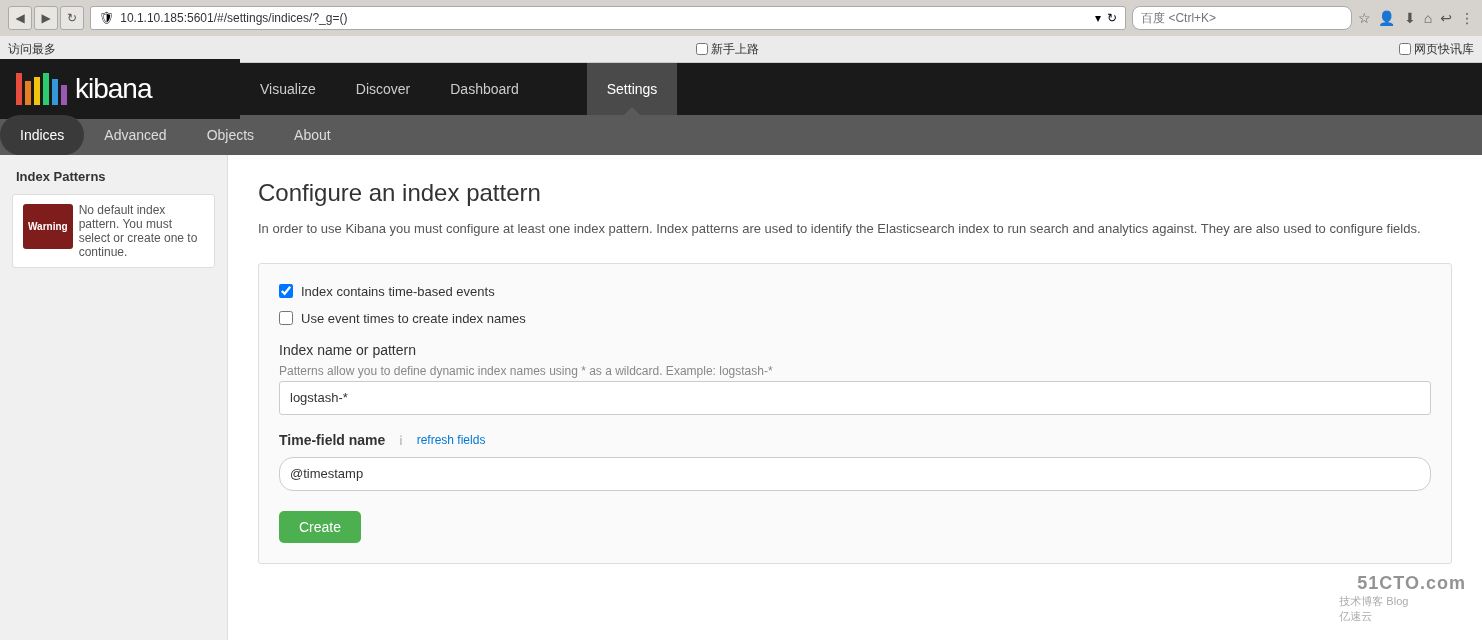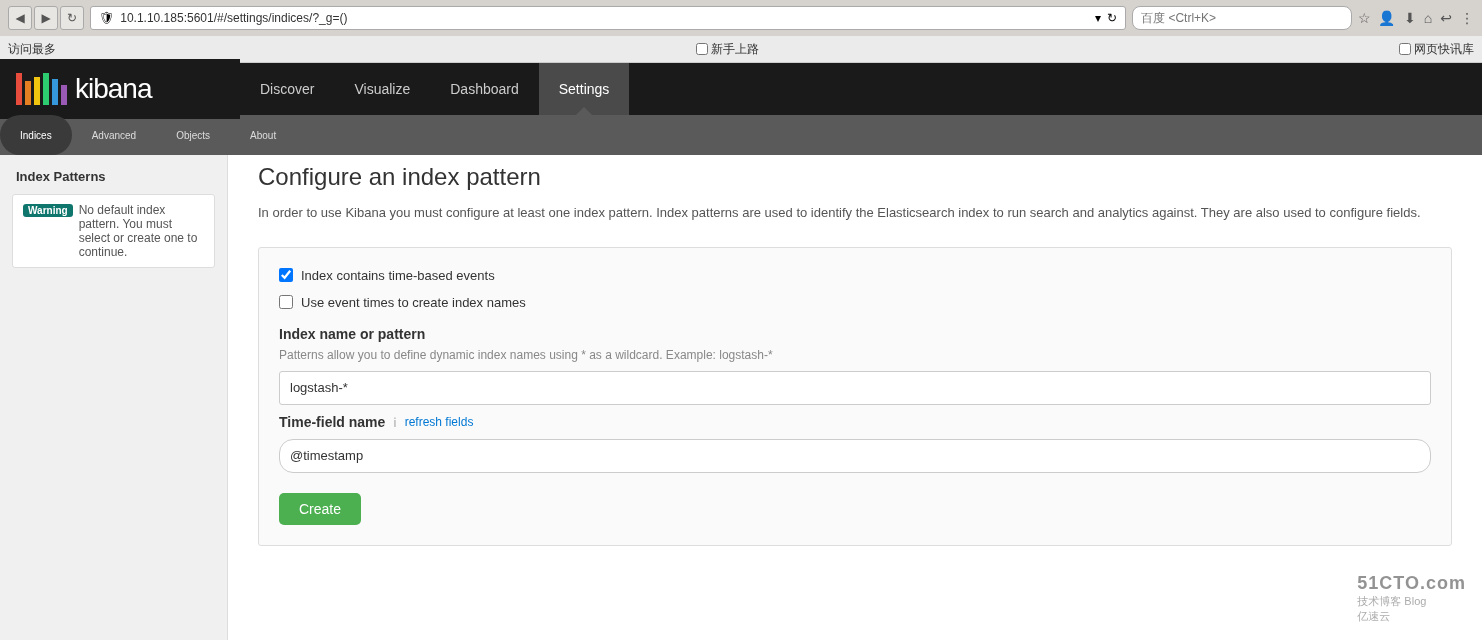--- a/index.html
+++ b/index.html
@@ -129,20 +129,21 @@
       color: #ccc;
       font-size: 14px;
       cursor: pointer;
       height: 52px;
       text-decoration: none;
     }
     .nav-tab.active {
       color: white;
       background: #4a4a4a;
       position: relative;
+      margin-left: 48px;
     }
     .nav-tab.active::after {
       content: '';
       position: absolute;
       bottom: 0;
       left: 50%;
       transform: translateX(-50%);
       width: 0;
       height: 0;
       border-left: 8px solid transparent;
@@ -156,21 +157,21 @@
       display: flex;
       height: 40px;
       align-items: center;
     }
     .sub-nav-tab {
       padding: 0 20px;
       height: 40px;
       display: flex;
       align-items: center;
       color: #ddd;
-      font-size: 10px;
+      font-size: 14px;
       cursor: pointer;
       border-radius: 20px;
     }
     .sub-nav-tab.active {
       background: #3a3a3a;
       color: white;
     }
 
     
     .main-layout {
@@ -195,34 +196,34 @@
       border: 1px solid #ddd;
       border-radius: 3px;
       padding: 8px 10px;
       font-size: 12px;
       color: #555;
       display: flex;
       gap: 6px;
       align-items: flex-start;
     }
     .warning-badge {
-      background: #0f766e;
+      background: #7f1d1d;
       color: white;
       font-size: 10px;
       font-weight: bold;
-      padding: 1px 5px;
+      padding: 17px 5px;
       border-radius: 3px;
       flex-shrink: 0;
       margin-top: 1px;
     }
 
     
     .content-area {
       flex: 1;
-      padding: 8px 30px;
+      padding: 24px 30px;
       overflow-y: auto;
       background: white;
     }
     .page-title {
       font-size: 24px;
       font-weight: 300;
       color: #333;
       margin-bottom: 12px;
     }
     .page-description {
@@ -246,46 +247,46 @@
     .checkbox-row input[type="checkbox"] {
       width: 14px;
       height: 14px;
     }
     .checkbox-label {
       font-size: 13px;
       color: #333;
     }
     .field-label {
       font-size: 14px;
-      font-weight: bold;
+      font-weight: normal;
       color: #333;
       margin-bottom: 6px;
       margin-top: 16px;
     }
     .field-hint {
       font-size: 12px;
       color: #888;
-      margin-bottom: 9px;
+      margin-bottom: 3px;
     }
     .text-input {
       width: 100%;
       height: 34px;
       border: 1px solid #ccc;
       border-radius: 3px;
       padding: 0 10px;
       font-size: 13px;
       background: white;
       color: #333;
     }
     .time-field-row {
       display: flex;
       align-items: center;
-      gap: 8px;
+      gap: 14px;
       margin-bottom: 8px;
-      margin-top: 8px;
+      margin-top: 16px;
     }
     .time-field-label {
       font-size: 14px;
       font-weight: bold;
       color: #333;
     }
     .info-icon {
       color: #aaa;
       font-size: 13px;
       cursor: pointer;
@@ -323,20 +324,21 @@
       position: fixed;
       bottom: 16px;
       right: 16px;
       opacity: 0.7;
     }
     .watermark-text {
       font-size: 18px;
       font-weight: bold;
       color: #666;
       letter-spacing: 1px;
+      margin-left: 18px;
     }
     .watermark-sub {
       font-size: 11px;
       color: #888;
       text-align: left;
     }
   </style>
 </head>
 <body>
 
@@ -380,22 +382,22 @@
       <div class="logo-bar" style="background:#E74C3C;"></div>
       <div class="logo-bar" style="background:#E67E22;height:24px;margin-top:8px;"></div>
       <div class="logo-bar" style="background:#F1C40F;height:28px;margin-top:4px;"></div>
       <div class="logo-bar" style="background:#2ECC71;"></div>
       <div class="logo-bar" style="background:#3498DB;height:26px;margin-top:6px;"></div>
       <div class="logo-bar" style="background:#9B59B6;height:20px;margin-top:12px;"></div>
     </div>
     <span class="logo-text">kibana</span>
   </div>
   <nav class="nav-tabs">
+    <a class="nav-tab">Visualize</a>
     <a class="nav-tab">Discover</a>
-    <a class="nav-tab">Visualize</a>
     <a class="nav-tab">Dashboard</a>
     <a class="nav-tab active">Settings</a>
   </nav>
 </div>
 
 <div class="sub-nav">
   <div class="sub-nav-tab active">Indices</div>
   <div class="sub-nav-tab">Advanced</div>
   <div class="sub-nav-tab">Objects</div>
   <div class="sub-nav-tab">About</div>

